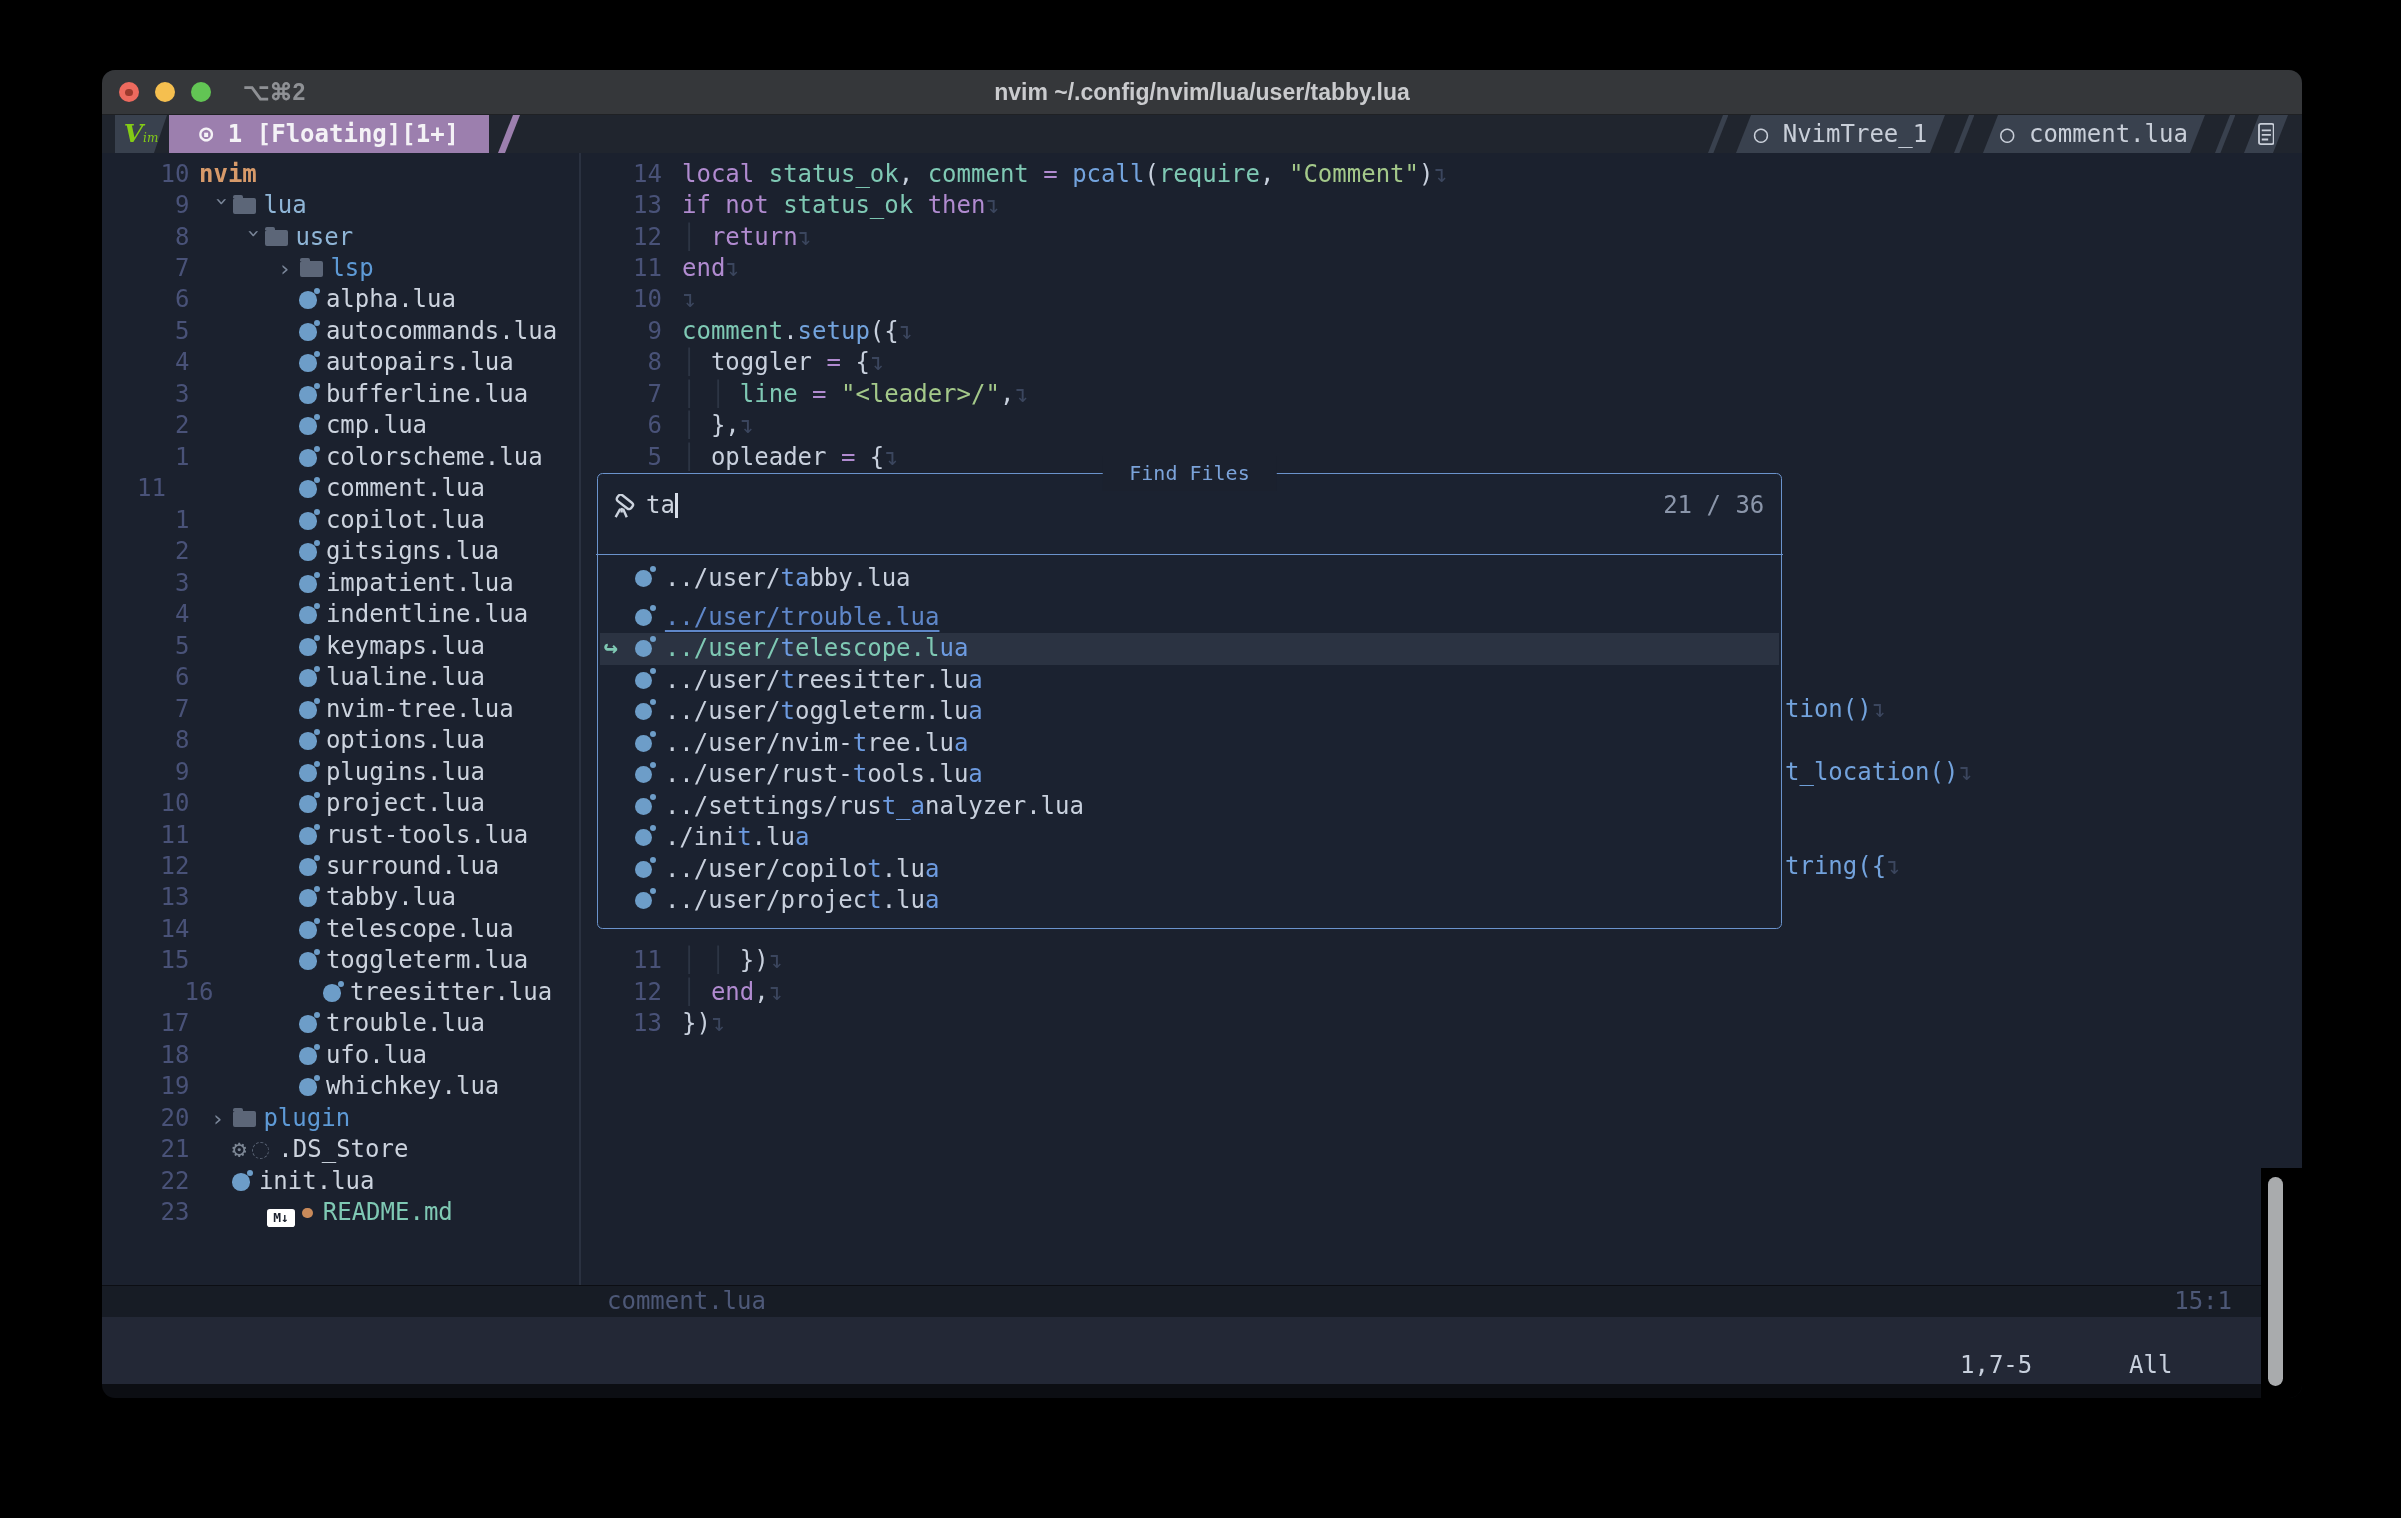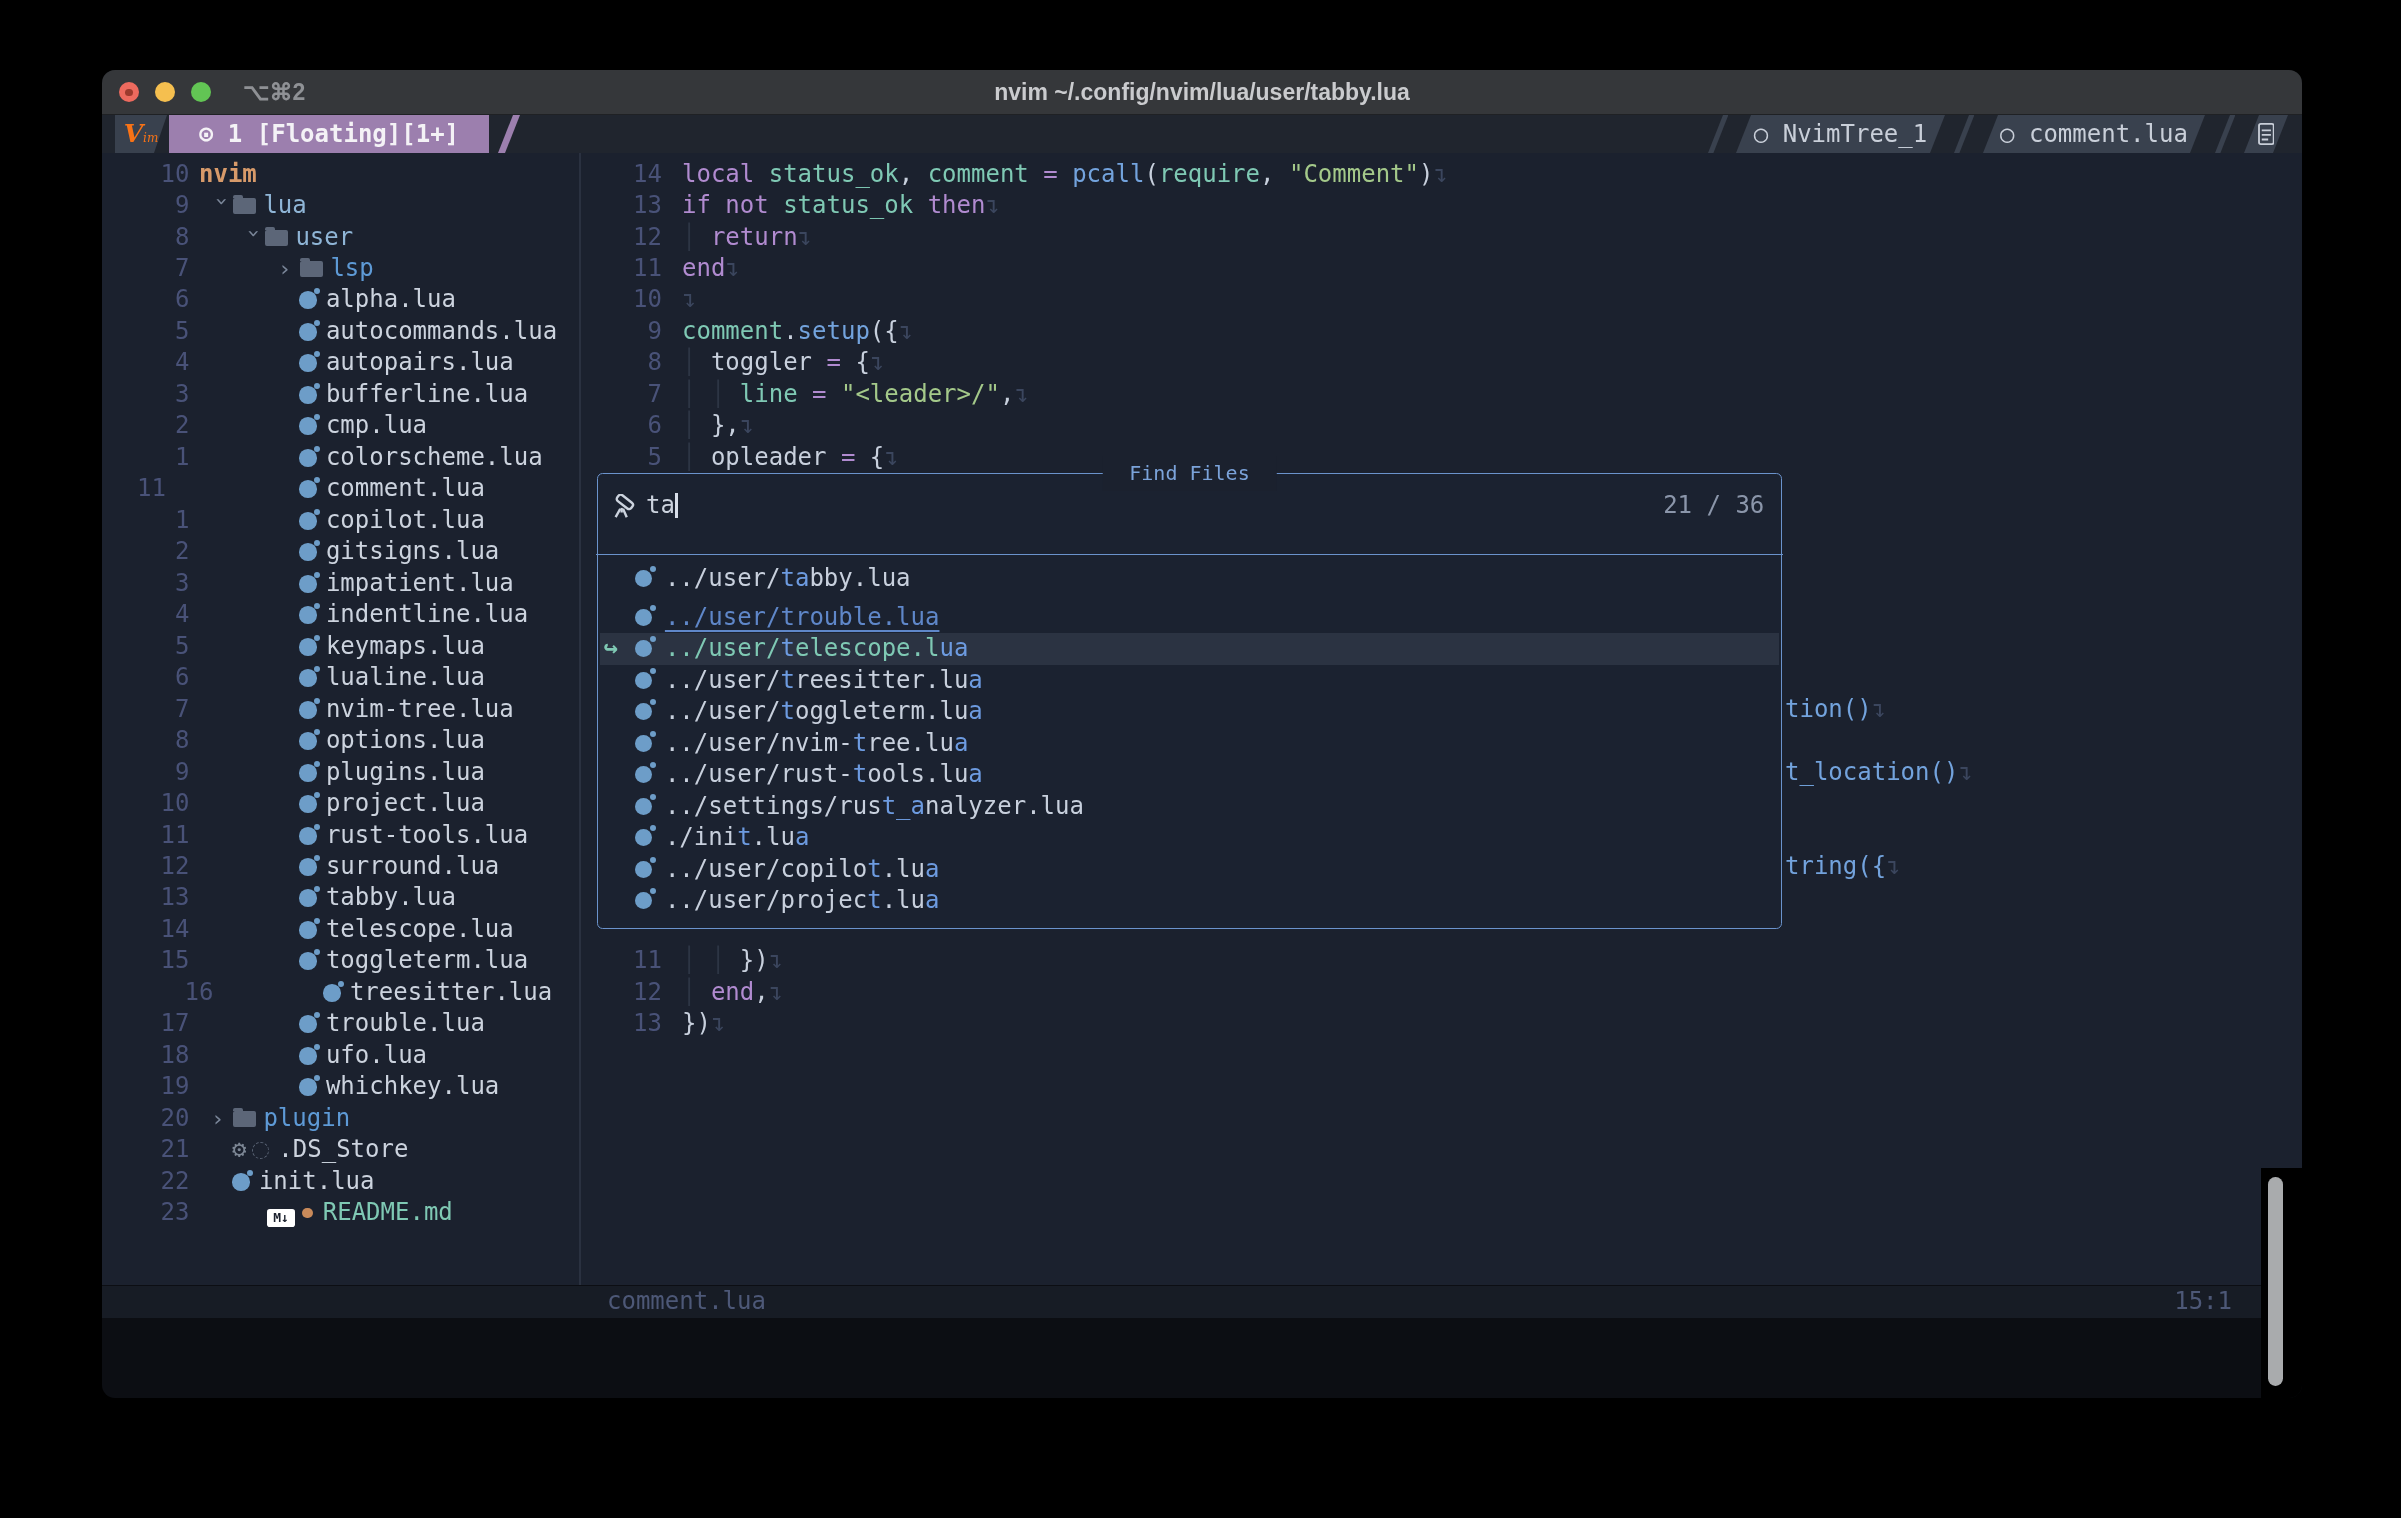--- a/index.html
+++ b/index.html
@@ -17,21 +17,21 @@
   .tl.green{left:89px;background:#62c554;}
   .tb-shortcut{position:absolute;left:141px;top:0;line-height:44px;color:#8f9195;
                font-family:"Liberation Sans",sans-serif;font-weight:bold;font-size:23px;}
   .tb-title{position:absolute;left:0;top:0;width:100%;text-align:center;line-height:44px;
             color:#cacbce;font-family:"Liberation Sans",sans-serif;font-weight:bold;font-size:23px;}
   
   .tabline{position:absolute;left:0;top:45px;width:100%;height:38px;background:#20252e;font-size:24px;}
   .slant{clip-path:polygon(15px 0,100% 0,calc(100% - 15px) 100%,0 100%);}
   .tab-logo{position:absolute;left:13px;top:0;width:52px;height:38px;background:#39414e;
             clip-path:polygon(0 0,100% 0,calc(100% - 13px) 100%,0 100%);
-            color:#f97316;text-align:center;line-height:37px;}
+            color:#84cc16;text-align:center;line-height:37px;}
   .tab-logo .v{font-family:"DejaVu Serif",serif;font-weight:bold;font-style:italic;font-size:25px;}
   .tab-logo .im{font-family:"DejaVu Serif",serif;font-style:italic;font-size:12px;}
   .tab-active{position:absolute;left:67px;top:0;width:320px;height:38px;background:#9c7fae;
               color:#f4f2f6;font-weight:bold;text-align:center;line-height:38px;}
   .sliver{position:absolute;top:0;width:22px;height:38px;}
   .tab-plain{position:absolute;top:0;height:38px;background:#39414e;color:#c9cfd9;
              text-align:center;line-height:38px;}
   .tabicon{color:#c9cfd9;}
   
   .content{position:absolute;left:0;top:83px;width:100%;height:1132px;background:#1b212e;}
@@ -214,18 +214,22 @@
             <div class="rrow" style="top: 411px;"><span class="licon luaicon"></span><span class="rtext"><span class="n">../user/projec</span><span class="m">t</span><span class="n">.lu</span><span class="m">a</span></span></div>
           </div>
       </div>
     </div>
 
     <div class="statusline">
       <span class="sl-left">comment.lua</span>
       <span class="sl-right">15:1</span>
     </div>
 
+    <div class="cmdline">
+      <span class="ruler">1,7-5</span>
+      <span class="scrollpos">All</span>
+    </div>
 
     <div class="sb-track"></div>
     <div class="sb-thumb"></div>
   </div>
 </div>
 
 
 </body></html>

